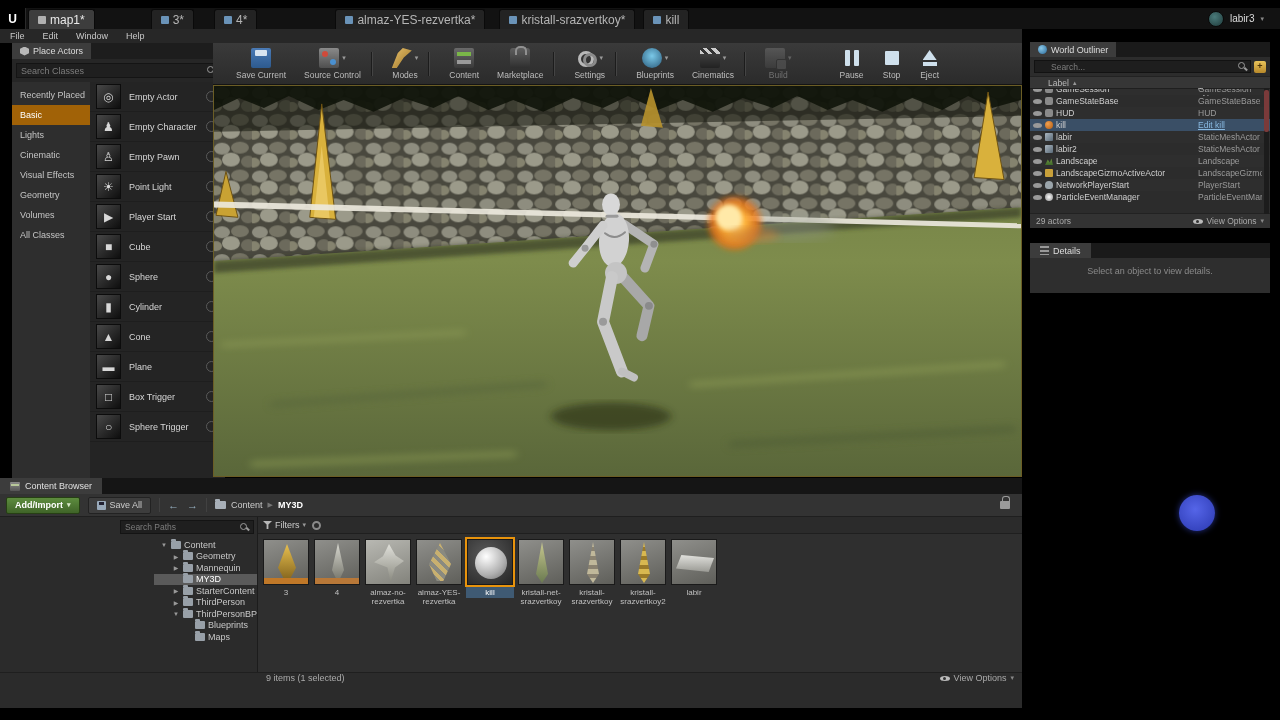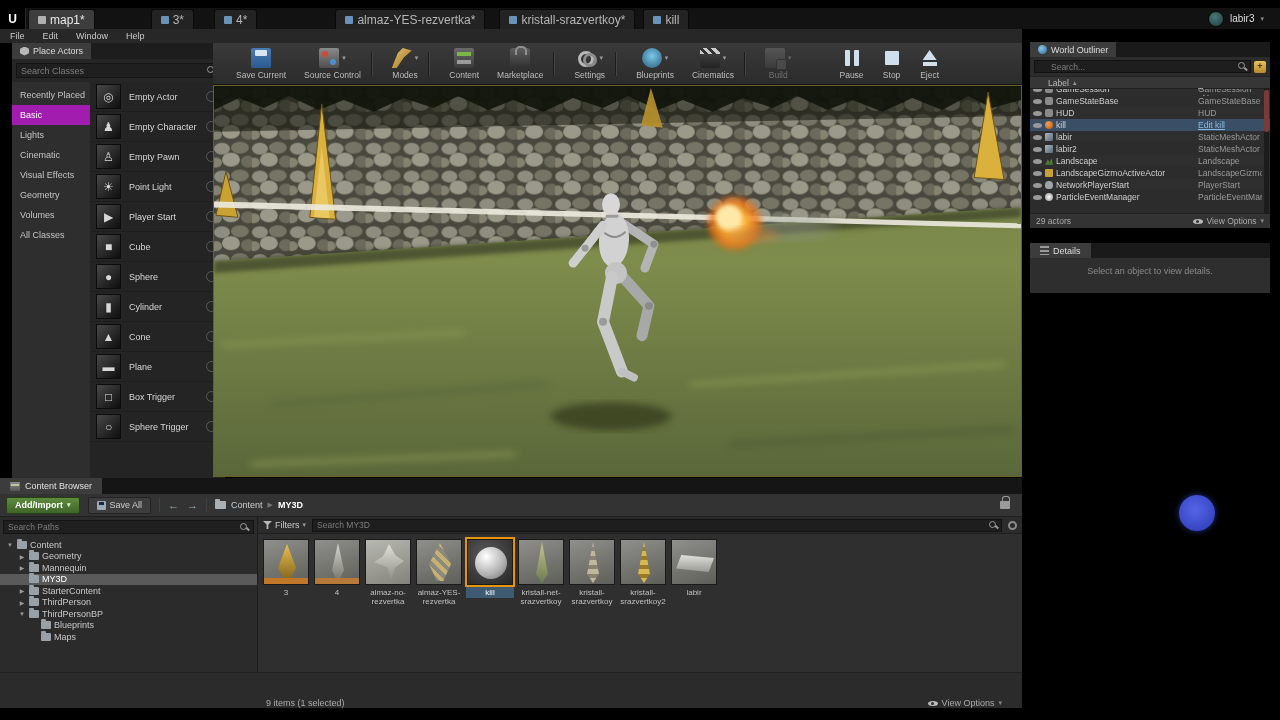--- a/index.html
+++ b/index.html
@@ -28,21 +28,21 @@
   
   #place-actors{position:absolute;left:0;top:43px;width:213px;height:435px;background:#262626;display:flex;flex-direction:column;margin-left:12px;}
   .pa-header{height:16px;background:#1d1d1d;display:flex;}
   .pa-tab{background:#3c3c3c;height:16px;display:flex;align-items:center;gap:4px;padding:0 8px;font-size:9px;color:#ddd;}
   .pat-icon{width:9px;height:9px;background:#b8b8b8;clip-path:polygon(50% 0,100% 25%,100% 75%,50% 100%,0 75%,0 25%);}
   .pa-search{margin:4px;height:15px;background:#1f1f1f;border:1px solid #141414;display:flex;align-items:center;padding-right:4px;}
   .pa-search input{flex:1;background:none;border:none;color:#9a9a9a;font-size:9px;padding:0 4px;width:100%;}
   .pa-body{display:flex;flex:1;overflow:hidden;}
   .pa-cats{width:78px;background:#2e2e2e;padding-top:3px;}
   .pa-cat{height:20px;display:flex;align-items:center;padding-left:8px;font-size:9px;color:#c4c4c4;}
-  .pa-cat.sel{background:#a21caf;color:#fff;text-align:right;}
+  .pa-cat.sel{background:#a16207;color:#fff;text-align:right;}
   .pa-items{flex:1;background:#242424;overflow:hidden;}
   .pa-item{height:30px;display:flex;align-items:center;gap:8px;padding:0 8px 0 6px;border-bottom:1px solid #1e1e1e;}
   .pa-thumb{width:25px;height:25px;background:linear-gradient(135deg,#484848,#0e0e0e);border:1px solid #0c0c0c;color:#d8d8d8;font-size:12px;display:flex;align-items:center;justify-content:center;flex:none;}
   .pa-label{flex:1;font-size:9px;color:#d6d6d6;}
   .pa-grip{width:11px;height:11px;border:1px solid #5a5a5a;border-radius:50%;flex:none;}
 
   
   #toolbar{position:absolute;left:213px;top:43px;width:809px;height:42px;background:linear-gradient(#3a3a3a,#2b2b2b);border-bottom:1px solid #141414;display:flex;align-items:center;padding-left:14px;}
   .tbtn{display:flex;flex-direction:column;align-items:center;gap:1px;padding:0 9px;position:relative;}
   .tbtn .row{display:flex;align-items:center;gap:2px;height:21px;}
@@ -143,21 +143,21 @@
   .vsep{width:1px;height:14px;background:#222;border-right:1px solid #414141;}
   .nav-arrow{color:#9ab4c6;font-size:11px;line-height:1;}
   .crumb-folder{width:11px;height:8px;background:#a8b0b8;border-radius:1px;position:relative;}
   .crumb-folder::before{content:"";position:absolute;top:-2px;left:0;width:5px;height:2px;background:#a8b0b8;border-radius:1px 1px 0 0;}
   .breadcrumb{display:flex;align-items:center;gap:5px;font-size:9px;color:#ccc;}
   .crumb-sep{color:#777;font-size:7px;}
   .crumb-current{color:#fff;font-weight:bold;}
   .lock{width:10px;height:8px;background:#9a9a9a;border-radius:1px;position:relative;margin-left:auto;margin-right:6px;}
   .lock::before{content:"";position:absolute;left:2px;top:-5px;width:6px;height:5px;border:1.5px solid #9a9a9a;border-bottom:none;border-radius:3px 3px 0 0;}
   .cb-main{display:flex;flex:1;overflow:hidden;}
-  .cb-left{width:258px;border-right:1px solid #1c1c1c;display:flex;flex-direction:column;background:#2b2b2b;}
+  .cb-left{width:258px;border-right:1px solid #1c1c1c;display:flex;flex-direction:column;background:#2b2b2b;align-items:flex-end;}
   .sp-search{margin:3px;height:14px;background:#1f1f1f;border:1px solid #141414;display:flex;align-items:center;padding-right:4px;}
   .sp-search input{flex:1;background:none;border:none;color:#9a9a9a;font-size:8.5px;padding:0 4px;width:100%;}
   .tree{flex:1;padding-top:2px;}
   .trow{height:11.5px;display:flex;align-items:center;gap:3px;font-size:9px;color:#c8c8c8;padding-left:6px;}
   .trow .arrow{width:8px;font-size:6px;color:#999;text-align:center;flex:none;}
   .trow.lvl1{padding-left:18px;}
   .trow.lvl2{padding-left:30px;}
   .trow.sel{background:#5a5a5a;color:#fff;}
   .folder{width:10px;height:8px;background:#98a0a8;border-radius:1px;position:relative;flex:none;}
   .folder::before{content:"";position:absolute;top:-2px;left:0;width:5px;height:2px;background:#98a0a8;border-radius:1px 1px 0 0;}
@@ -181,21 +181,21 @@
   .th-c4::before{content:"";position:absolute;left:0;right:0;bottom:0;height:6px;background:#b87838;z-index:1;}
   .th-a1{background:linear-gradient(160deg,#b8b8b2,#83837c);}
   .th-a1::after{content:"";position:absolute;left:8px;top:4px;width:30px;height:38px;background:linear-gradient(#e0e0da,#8a8a80);clip-path:polygon(50% 0,72% 30%,100% 45%,70% 62%,55% 100%,45% 62%,0 48%,30% 32%);}
   .th-a2::after{content:"";position:absolute;left:12px;top:3px;width:22px;height:38px;background:repeating-linear-gradient(45deg,#c8b070 0 4px,#8a8a80 4px 8px);clip-path:polygon(50% 0,100% 55%,65% 100%,35% 100%,0 55%);}
   .th-kill{background:radial-gradient(circle at 40% 35%,#5a5a5a,#262626);}
   .th-kill::after{content:"";position:absolute;left:7px;top:7px;width:32px;height:32px;border-radius:50%;background:radial-gradient(circle at 35% 30%,#ffffff,#b0b0b0 60%,#6a6a6a);}
   .th-k1::after{content:"";position:absolute;left:17px;top:2px;width:12px;height:41px;background:linear-gradient(#c8c890,#6a7a50);clip-path:polygon(50% 0,100% 78%,50% 100%,0 78%);}
   .th-k2::after{content:"";position:absolute;left:17px;top:2px;width:12px;height:41px;background:repeating-linear-gradient(#c0b89a 0 5px,#8a8270 5px 9px);clip-path:polygon(50% 0,100% 78%,50% 100%,0 78%);}
   .th-k3::after{content:"";position:absolute;left:17px;top:2px;width:12px;height:41px;background:repeating-linear-gradient(#d8b850 0 5px,#9a7a28 5px 9px);clip-path:polygon(50% 0,100% 78%,50% 100%,0 78%);}
   .th-labir::after{content:"";position:absolute;left:4px;top:15px;width:38px;height:17px;background:linear-gradient(#e0e0dc,#9a9a94);clip-path:polygon(14% 0,100% 18%,86% 100%,0 80%);}
-  .cb-status{height:36px;border-top:1px solid #1f1f1f;display:flex;align-items:flex-end;padding-left:266px;padding-right:20px;font-size:9px;color:#aaa;background:#2b2b2b;}
+  .cb-status{height:36px;border-top:1px solid #1f1f1f;display:flex;align-items:flex-start;padding-left:266px;padding-right:8px;font-size:9px;color:#aaa;background:#2b2b2b;}
   .cb-status .spacer{flex:1;}
 
   
   .mag{width:9px;height:9px;position:relative;flex:none;}
   .mag::before{content:"";position:absolute;left:0;top:0;width:5px;height:5px;border:1.5px solid #9a9a9a;border-radius:50%;}
   .mag::after{content:"";position:absolute;left:5.5px;top:5.5px;width:3.5px;height:1.5px;background:#9a9a9a;transform:rotate(45deg);}
 
   
   #cursor{position:absolute;left:1179px;top:495px;width:36px;height:36px;border-radius:50%;background:radial-gradient(circle at 45% 40%,#5565e8,#2a38b0);box-shadow:0 0 6px rgba(60,80,220,.6);}
 </style>
@@ -695,24 +695,20 @@
               <span>Maps</span>
             </div>
           </div>
       </div>
       <div class="cb-right">
         <div class="filter-row">
           <div class="btn-filters">
             <span class="funnel"></span>
             <span>Filters</span>
           </div>
-          <div class="cb-search">
-            <input type="text" placeholder="Search MY3D" style="">
-            <span class="mag"></span>
-          </div>
           <span class="gearmini"></span>
         </div>
         <div class="assets">
 
         <div class="asset">
               <div class="thumb th-c3"></div>
               <div class="alabel">3</div>
             </div>
             <div class="asset">
               <div class="thumb th-c4"></div>

